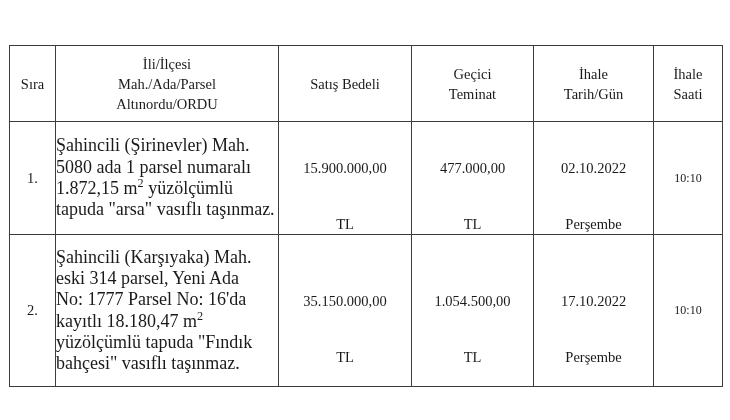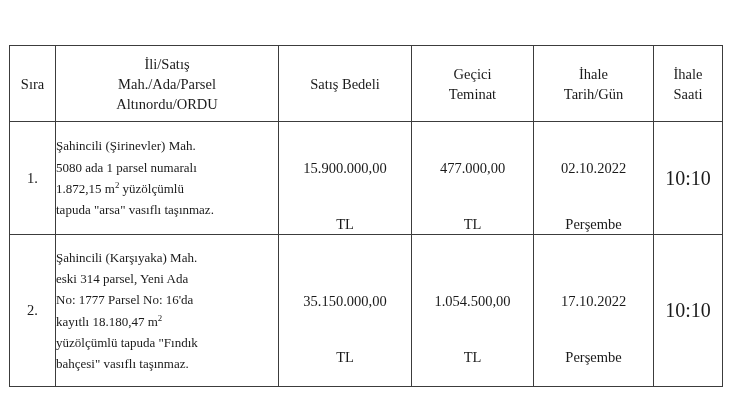--- a/index.html
+++ b/index.html
@@ -59,37 +59,37 @@
 
   
   .cell-sira {
     text-align: center;
     vertical-align: middle;
     font-size: 14.5px;
   }
   .cell-desc {
     text-align: left;
     vertical-align: middle;
-    font-size: 13px;
+    font-size: 18px;
     line-height: 21.3px;
     padding: 9px 6px 9px 9px;
   }
   .cell-desc .dline { display: block; white-space: nowrap; }
   .cell-num {
     text-align: center;
     vertical-align: middle;
     font-size: 14.5px;
     line-height: 20px;
     padding: 2px 2px;
   }
   .cell-num .nline { display: block; white-space: nowrap; margin-top: 36px; }
   .cell-saat {
     text-align: center;
     vertical-align: middle;
-    font-size: 20px;
+    font-size: 12px;
   }
   sup.sq {
     font-size: 0.68em;
     vertical-align: super;
     line-height: 0;
   }
   .row1 .cell-desc,
   .row1 .cell-sira,
   .row1 .cell-num,
   .row1 .cell-saat { height: 100px; }
@@ -110,21 +110,21 @@
       <col class="c-gecici">
         <col class="c-tarih">
         <col class="c-saat">
     </colgroup>
     <thead>
       <tr>
         <th class="hdr-cell">
           <span class="hdr-line">Sıra</span>
         </th>
         <th class="hdr-cell">
-          <span class="hdr-line">İli/Satış</span>
+          <span class="hdr-line">İli/İlçesi</span>
           <span class="hdr-line">Mah./Ada/Parsel</span>
           <span class="hdr-line">Altınordu/ORDU</span>
         </th>
         <th class="hdr-cell">
           <span class="hdr-line">Satış Bedeli</span>
         </th>
         <th class="hdr-cell">
           <span class="hdr-line">Geçici</span>
           <span class="hdr-line">Teminat</span>
         </th>

